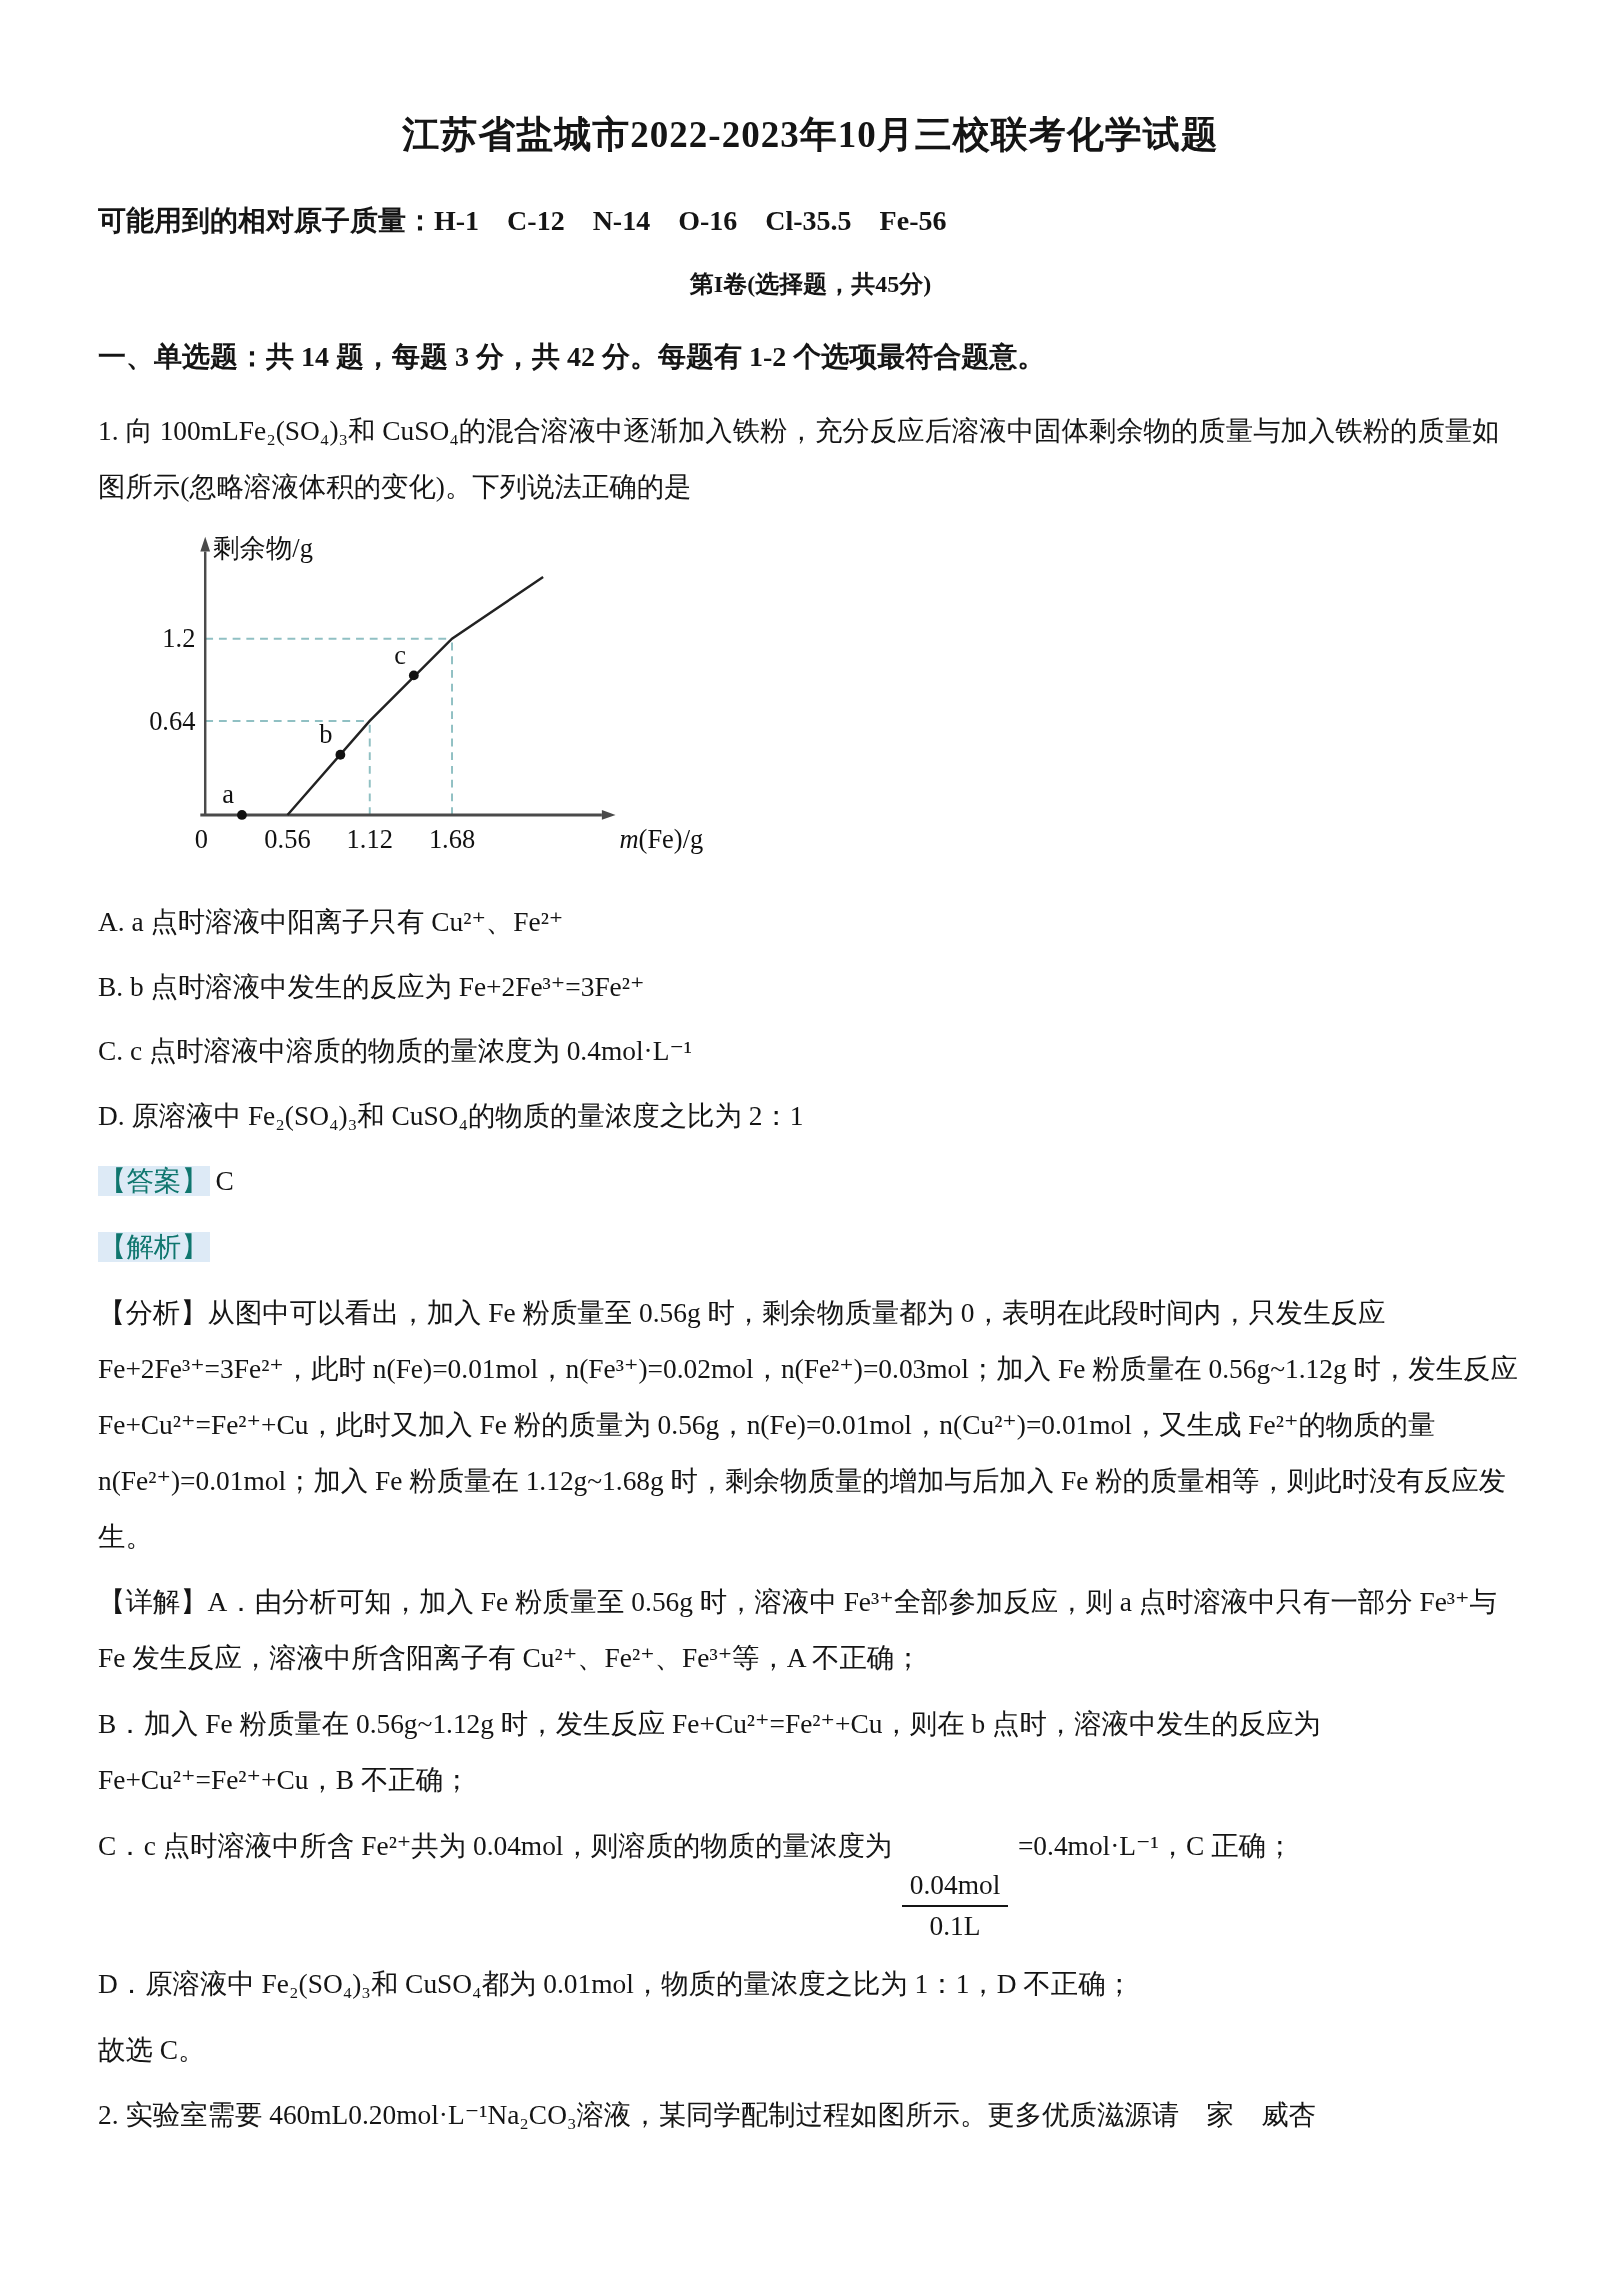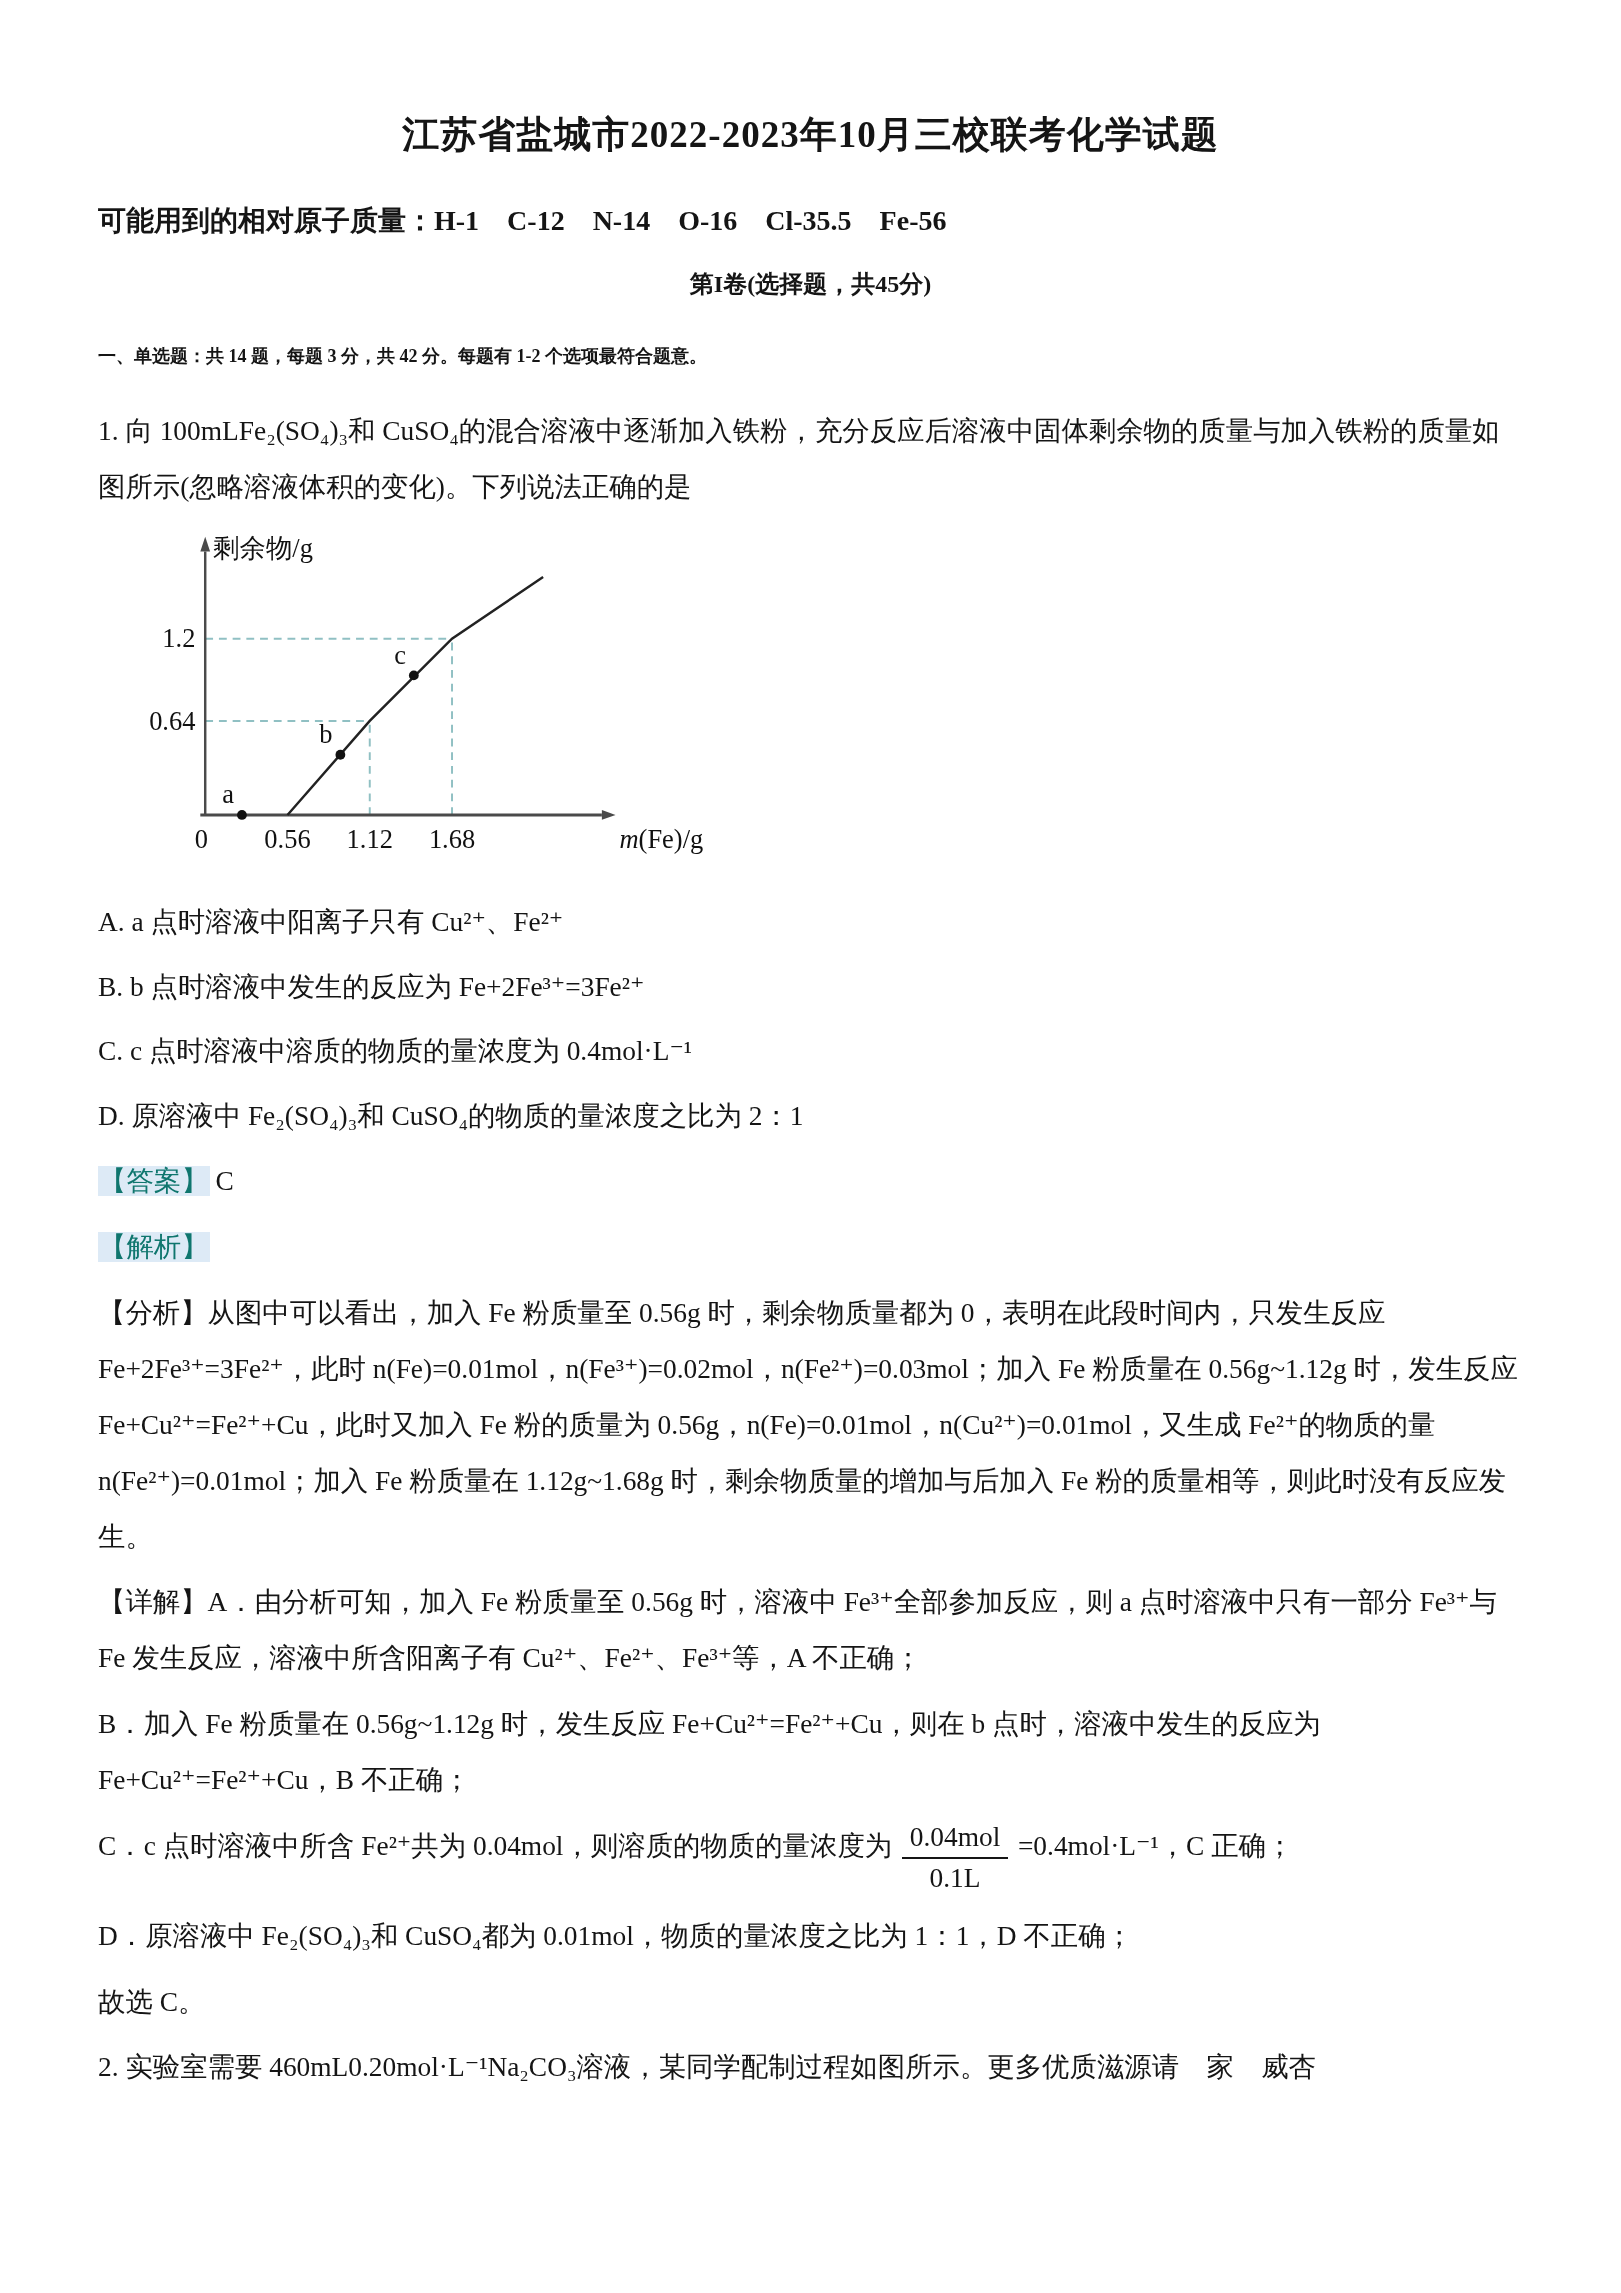--- a/index.html
+++ b/index.html
@@ -11,31 +11,31 @@
   .doc{padding:110px 98px 0 98px;width:1425px;font-size:27.4px;line-height:56px;}
   .title{
     font-size:37px;font-weight:bold;text-align:center;line-height:49px;
     margin:0 0 41px 0;letter-spacing:1px;
   }
   .bold{font-weight:bold;}
   .center{text-align:center;}
   p{margin:0 0 9.8px 0;}
   .atomic{font-size:28px;line-height:41px;margin-bottom:23px;white-space:pre-wrap;}
   .section-hdr{font-size:24px;line-height:41px;margin-bottom:31px;}
-  .type-hdr{font-size:18px;line-height:41px;margin-bottom:25.5px;}
+  .type-hdr{font-size:28px;line-height:41px;margin-bottom:25.5px;}
   .chart-wrap{margin:13.7px 0 13.7px 7.8px;}
   .option{margin-bottom:8.8px;}
   .blue-label{color:#0f766e;background:#ddeaf6;padding:0 1px;}
   .ans-val{color:#151515;padding-left:5.9px;}
   .frac-line{display:flex;flex-wrap:wrap;margin:9.8px 0;}
   .frac{
     display:inline-flex;flex-direction:column;text-align:center;
     margin:0 9.8px;line-height:39px;vertical-align:middle;
   }
-  .frac .num{border-bottom:2px solid #151515;padding:0 7.8px;}
+  .frac .num{border-bottom:2px solid #151515;padding:0 7.8px;margin-top:48px;}
   .frac .den{padding:0 7.8px;}
   svg text{font-family:"Liberation Serif","DejaVu Serif",serif;}
 </style>
 </head>
 <body>
 
 <div class="doc">
 
   <h1 class="title">江苏省盐城市2022-2023年10月三校联考化学试题</h1>
 

